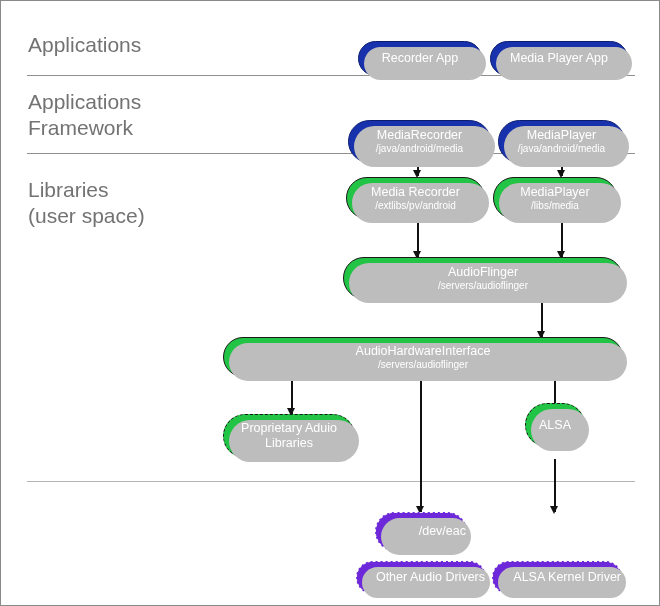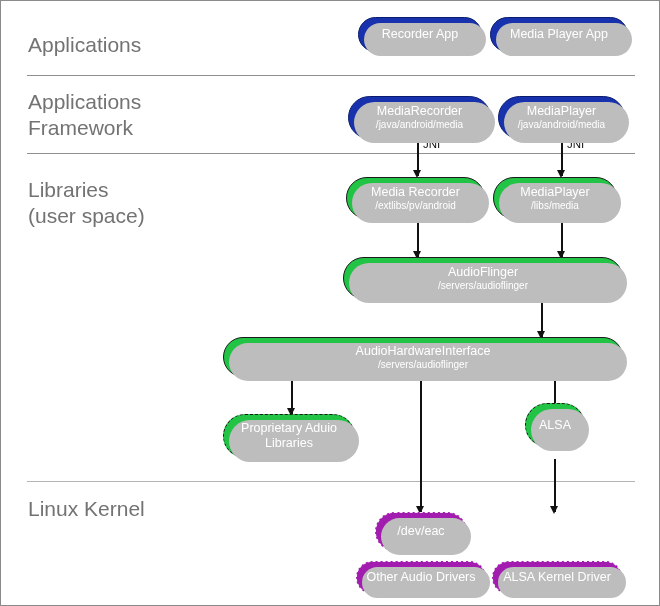--- a/index.html
+++ b/index.html
@@ -72,32 +72,34 @@
     height: 100%;
     border-radius: 999px;
     background: #bdbdbd;
     z-index: -1;
   }
   .node > * { position: relative; z-index: 1; }
 
   .node.blue {
     background: #1832ad;
     border: 1px solid #0b1c6e;
+    margin-top: 24px;
   }
   .node.green {
     background: #22c445;
     border: 1.5px solid #1a1a1a;
   }
   .node.green-dashed {
     background: #22c445;
     border: 1.5px dashed #1a1a1a;
   }
   .node.red-dashed {
-    background: #a21caf;
+    background: #6d28d9;
     border: 1.5px dashed #f2f2f2;
+    align-items: flex-end;
   }
 
   
   .vline {
     position: absolute;
     width: 1.6px;
     background: #111111;
     z-index: 2;
   }
   .arrowhead {
@@ -128,21 +130,20 @@
   <div class="divider" style="left:26px; top:480px; width:608px;"></div>
 
   <div class="layer-label" style="left:27px; top:31px;">Applications</div>
 
   <div class="layer-label" style="left:27px; top:88px;">Applications
 Framework</div>
 
   <div class="layer-label" style="left:27px; top:176px;"> Libraries
 (user space)</div>
 
-  <div class="layer-label" style="left:27px; top:495px;">Linux Kernel</div>
 
   <div class="vline" style="left:416px; top:138px; height:37px;"></div>
   <div class="arrowhead" style="left:412px; top:169px;"></div>
   <div class="edge-label" style="left:422px; top:137px;">JNI</div>
 
   <div class="vline" style="left:560px; top:138px; height:37px;"></div>
   <div class="arrowhead" style="left:556px; top:169px;"></div>
   <div class="edge-label" style="left:566px; top:137px;">JNI</div>
 
   <div class="vline" style="left:416px; top:218px; height:38px;"></div>

